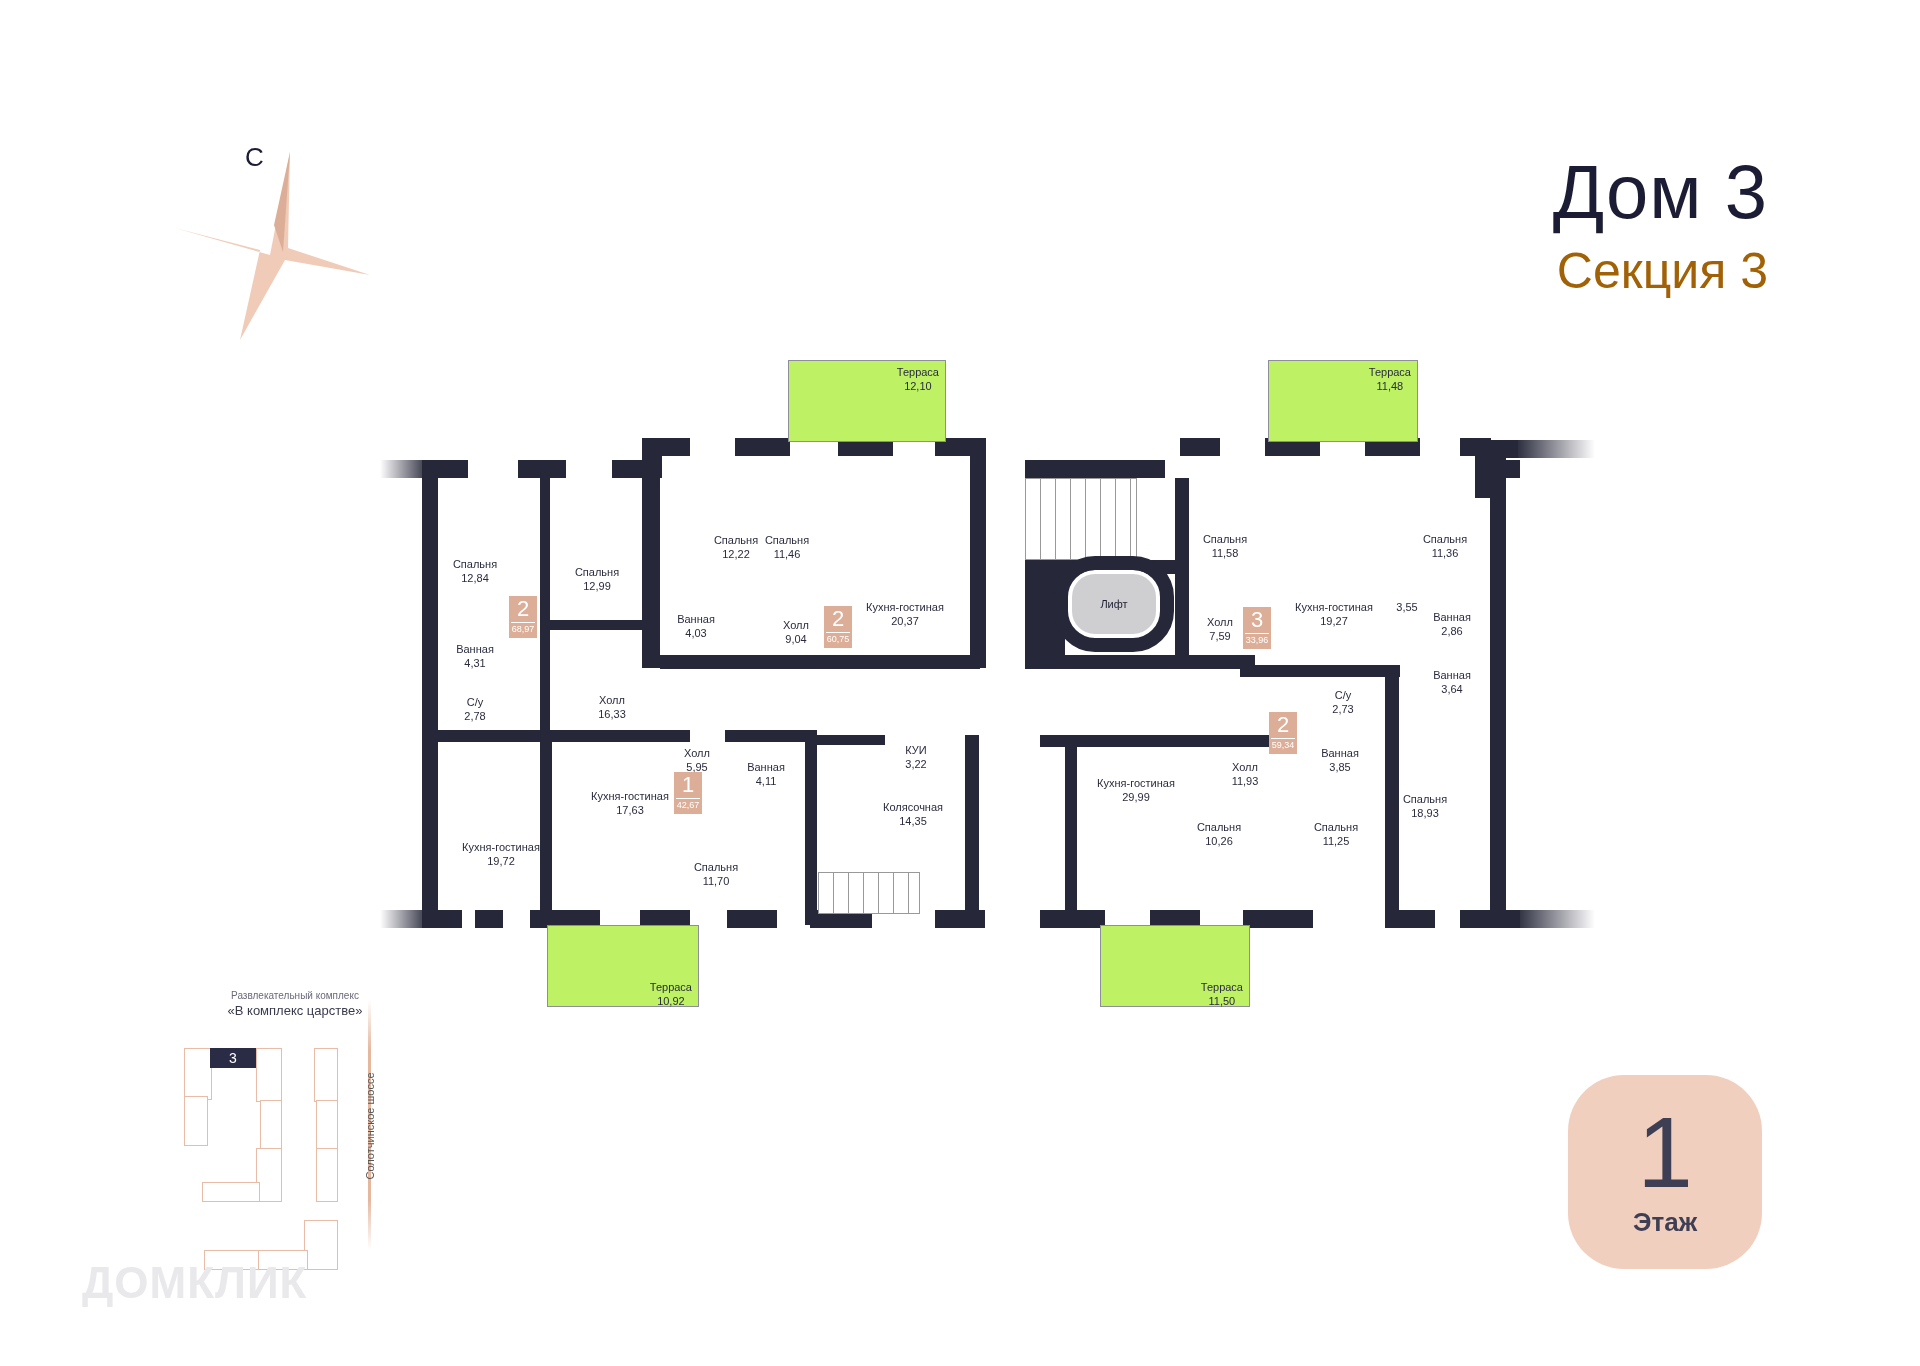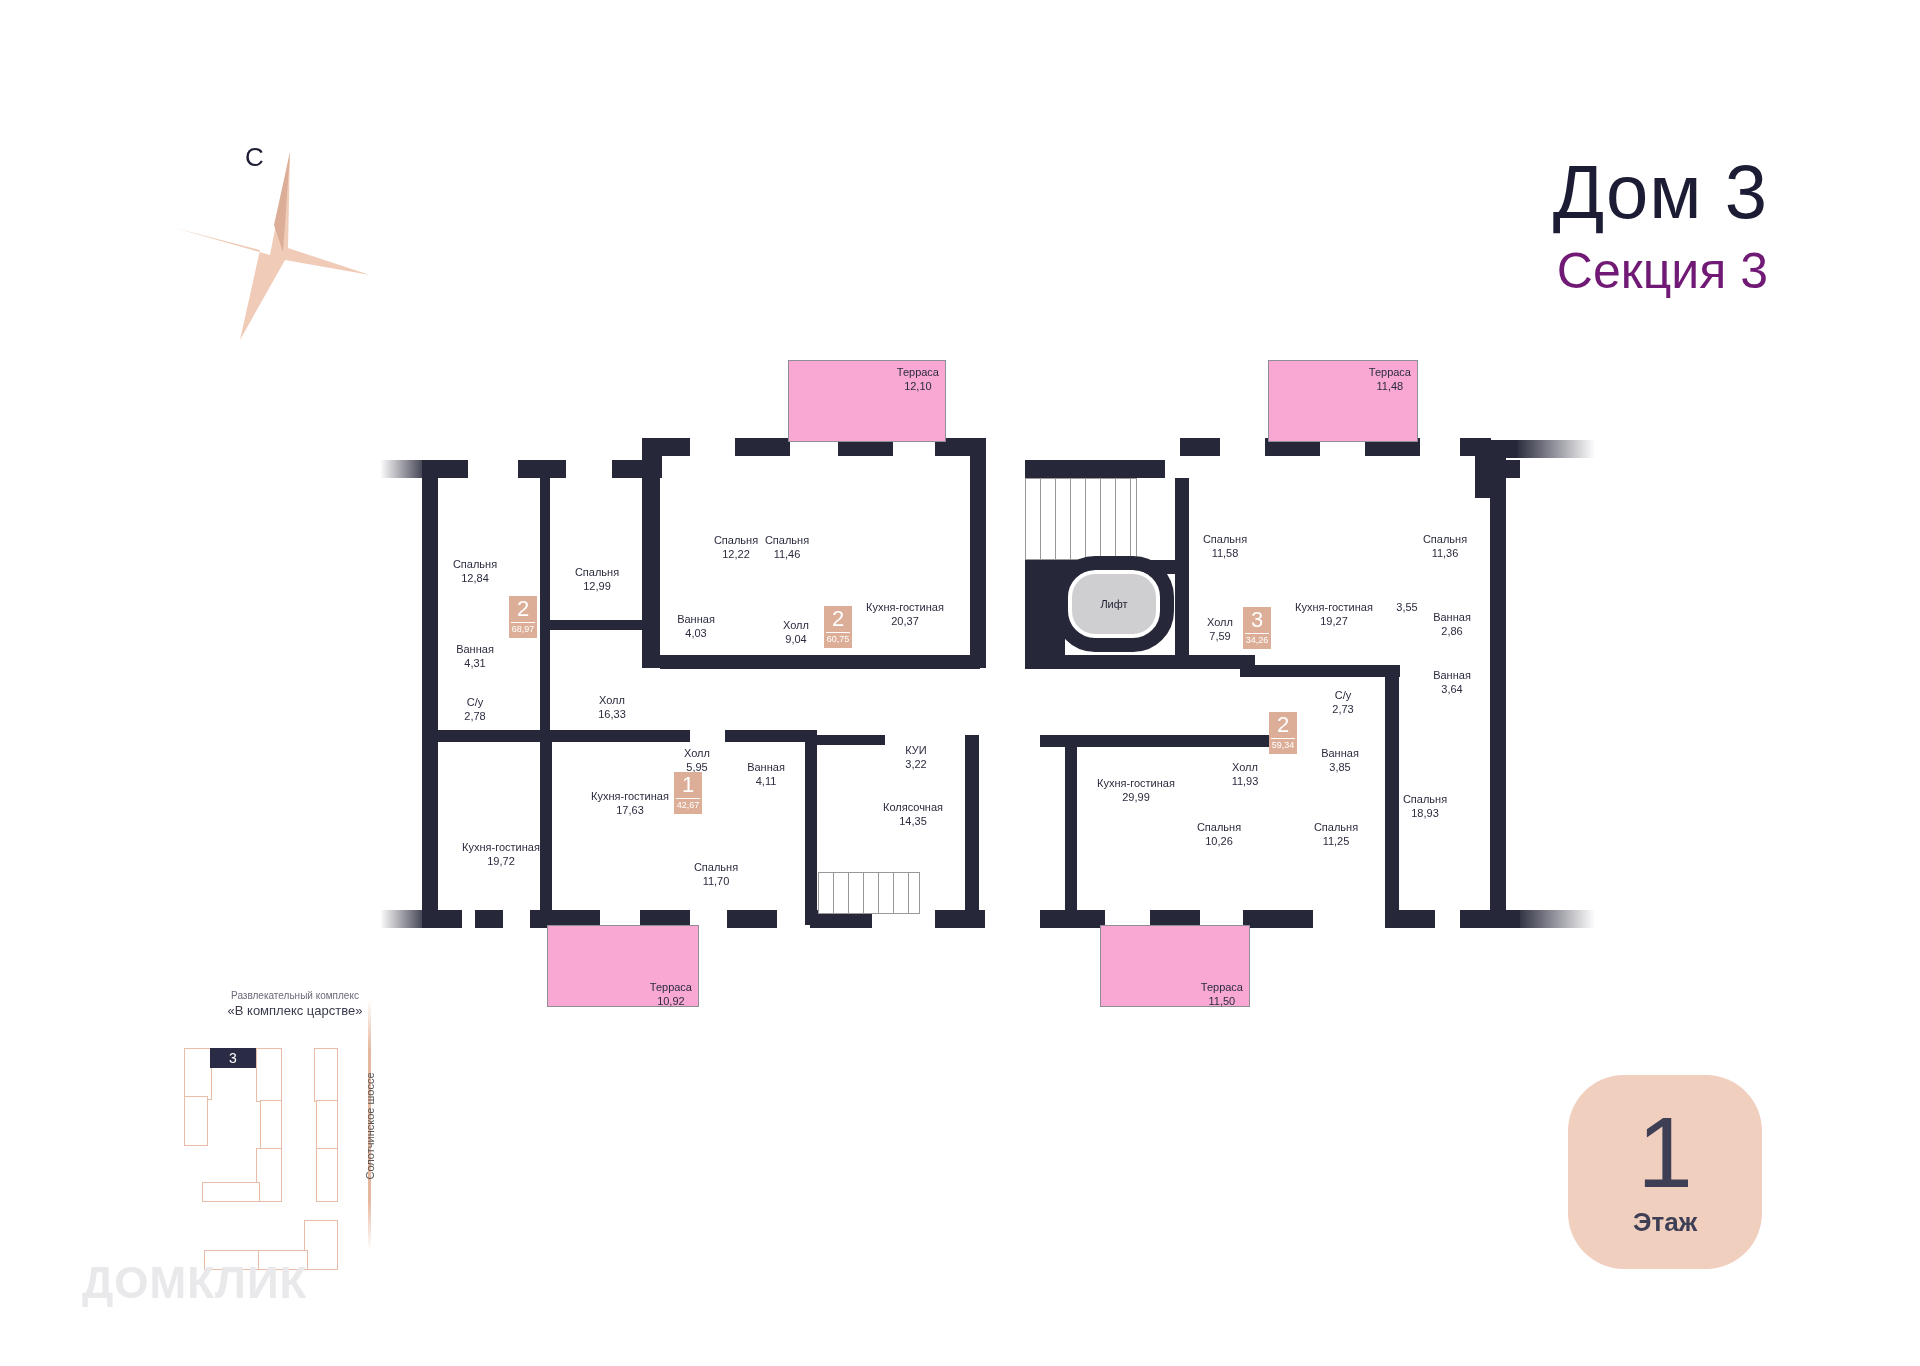--- a/index.html
+++ b/index.html
@@ -1,28 +1,28 @@
 <!DOCTYPE html>
 <html><head>
 <meta charset="utf-8">
 <style>
   html, body { margin:0; padding:0; background:#ffffff; }
   body { width:1920px; height:1366px; position:relative; overflow:hidden;
          font-family:"Liberation Sans", "DejaVu Sans", sans-serif; color:#1e1f33; }
   .title-house { position:absolute; right:152px; top:148px; font-size:76px; font-weight:400; letter-spacing:1px; color:#1c1d35; }
-  .title-section { position:absolute; right:152px; top:242px; font-size:50px; color:#701a75; }
+  .title-section { position:absolute; right:152px; top:242px; font-size:50px; color:#a16207; }
   .compass { position:absolute; left:170px; top:140px; width:200px; height:210px; }
   .compass-label { position:absolute; left:245px; top:142px; font-size:26px; color:#1c1d35; }
   .plan { position:absolute; left:0; top:0; width:1920px; height:1366px; }
   .wall { position:absolute; background:#262739; }
   .room-label { position:absolute; font-size:11px; text-align:center; color:#2a2b3e; line-height:14px; white-space:nowrap; transform:translateX(-50%); }
   .badge { position:absolute; width:28px; height:42px; background:#dcae97; color:#fff; text-align:center; transform:translateX(-50%); }
   .badge .num { font-size:22px; line-height:26px; display:block; }
   .badge .area { font-size:9px; line-height:12px; display:block; border-top:1px solid #fff; margin:0 2px; }
-  .terrace { position:absolute; border:1px solid #8e8e96; background:#f9a8d4; }
+  .terrace { position:absolute; border:1px solid #8e8e96; background:#bef264; }
   .terrace .room-label { transform:none; }
   .lift { position:absolute; background:#cfcfd1; border:4px solid #fff; outline:14px solid #262739; font-size:11px; display:flex; align-items:center; justify-content:center; }
   .floor-card { position:absolute; left:1568px; top:1075px; width:194px; height:194px; background:#f1cfbe; border-radius:56px; text-align:center; }
   .floor-card .fnum { font-size:100px; line-height:110px; margin-top:22px; color:#3e3f55; display:block; }
   .floor-card .flabel { font-size:26px; color:#3e3f55; display:block; margin-top:0;font-weight:bold; }
   .site-title1 { position:absolute; left:170px; top:990px; width:250px; text-align:center; font-size:10px; color:#6a6a7a; }
   .site-title2 { position:absolute; left:170px; top:1003px; width:250px; text-align:center; font-size:13px; color:#3a3b4d; }
   .site-bldg { position:absolute; border:1.5px solid #e8bca6; background:#fff; }
   .site-road { position:absolute; left:368px; top:1000px; width:3px; height:250px; background:linear-gradient(#fff, #e6b79f 20%, #e6b79f 80%, #fff); }
   .site-road-label { position:absolute; left:300px; top:1120px; transform:rotate(-90deg); transform-origin:center; font-size:11px; color:#555; white-space:nowrap; width:140px; text-align:center; }
@@ -136,21 +136,21 @@
   <div class="room-label" style="left:1225px;top:532px;"><span>Спальня</span><br><span>11,58</span></div>
   <div class="room-label" style="left:1445px;top:532px;"><span>Спальня</span><br><span>11,36</span></div>
   <div class="room-label" style="left:1220px;top:615px;"><span>Холл</span><br><span>7,59</span></div>
   <div class="room-label" style="left:1334px;top:600px;"><span>Кухня-гостиная</span><br><span>19,27</span></div>
   <div class="room-label" style="left:1407px;top:600px;"><span>3,55</span></div>
   <div class="room-label" style="left:1452px;top:610px;"><span>Ванная</span><br><span>2,86</span></div>
   <div class="room-label" style="left:1452px;top:668px;"><span>Ванная</span><br><span>3,64</span></div>
   <div class="room-label" style="left:1425px;top:792px;"><span>Спальня</span><br><span>18,93</span></div>
   <div class="badge" style="left:1257px;top:607px;">
       <span class="num">3</span>
-      <span class="area">34,26</span>
+      <span class="area">33,96</span>
     </div>
 
   <div class="room-label" style="left:697px;top:746px;"><span>Холл</span><br><span>5,95</span></div>
   <div class="room-label" style="left:766px;top:760px;"><span>Ванная</span><br><span>4,11</span></div>
   <div class="room-label" style="left:630px;top:789px;"><span>Кухня-гостиная</span><br><span>17,63</span></div>
   <div class="room-label" style="left:716px;top:860px;"><span>Спальня</span><br><span>11,70</span></div>
   <div class="badge" style="left:688px;top:772px;">
       <span class="num">1</span>
       <span class="area">42,67</span>
     </div>

